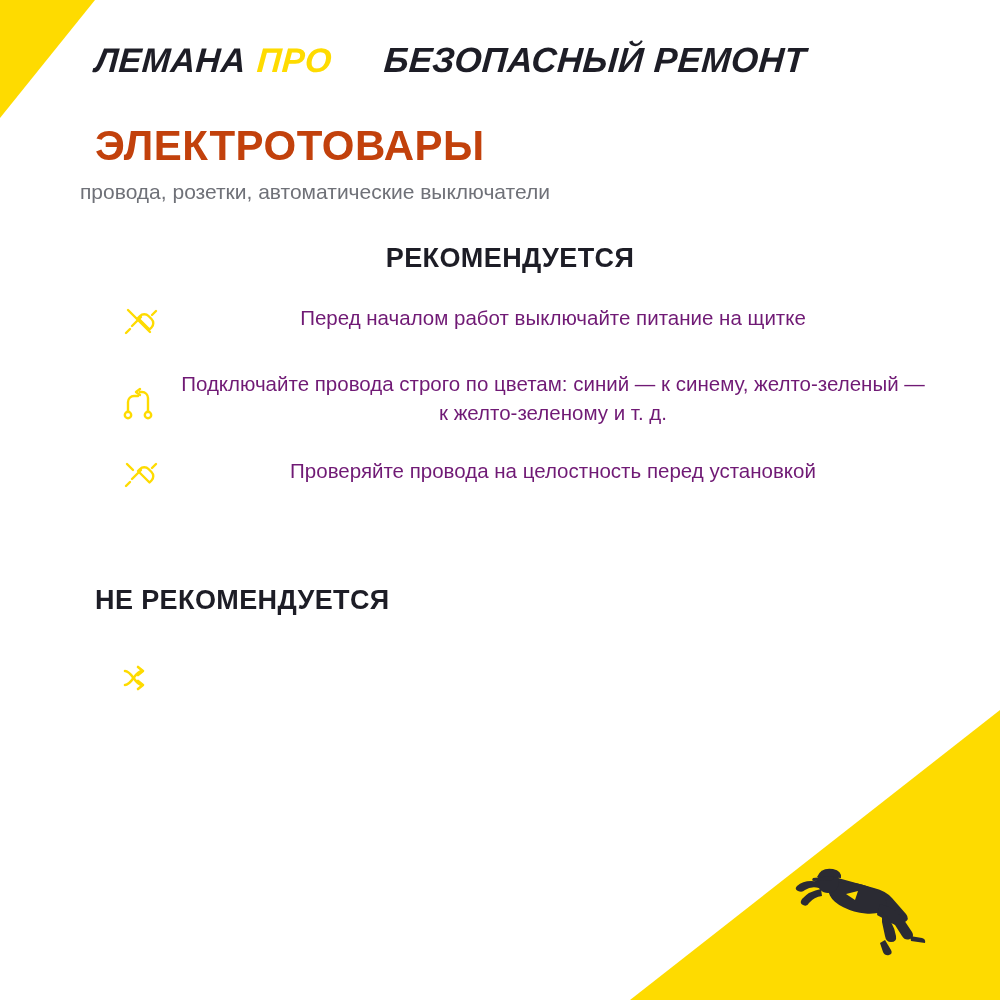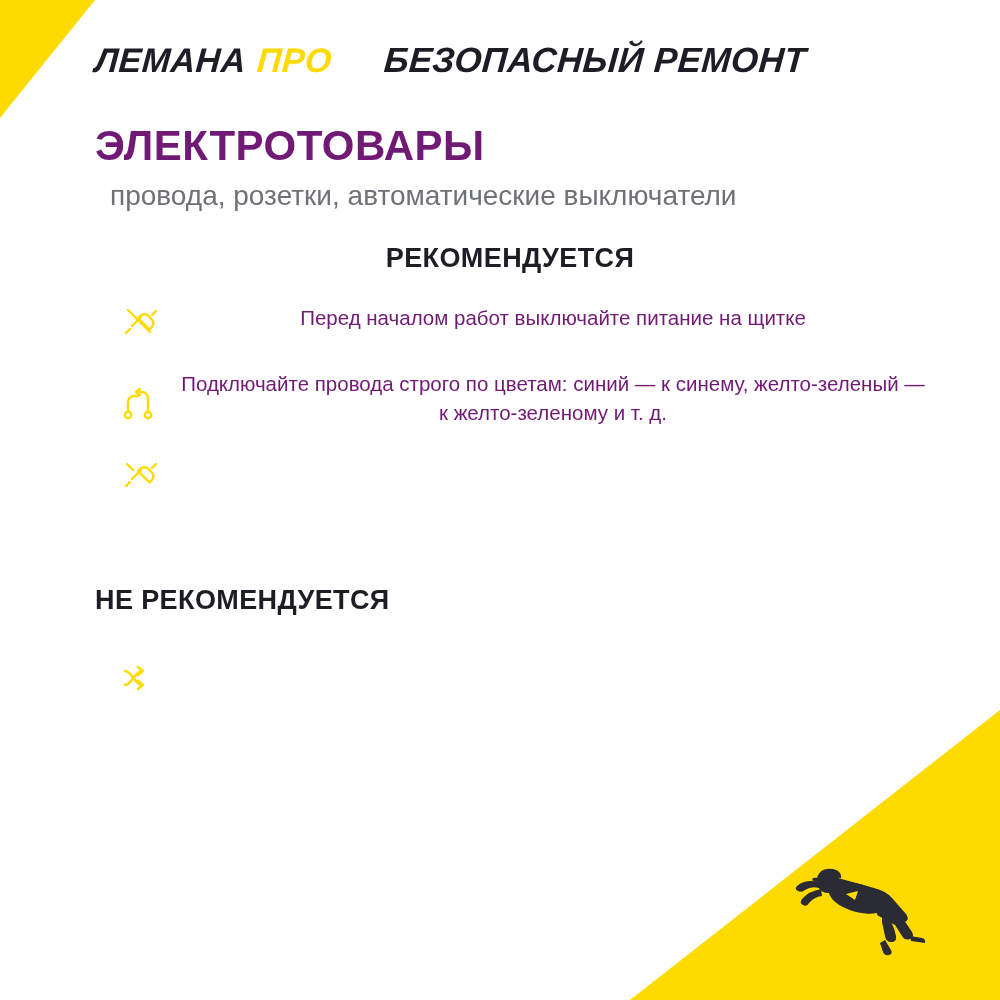--- a/index.html
+++ b/index.html
@@ -77,27 +77,27 @@
   }
 
   
   .page-title {
     position: absolute;
     left: 95px;
     top: 122px;
     font-size: 42px;
     font-weight: bold;
     letter-spacing: 0.5px;
-    color: #701a75;
+    color: #c2410c;
   }
   .page-subtitle {
     position: absolute;
-    left: 110px;
+    left: 80px;
     top: 180px;
-    font-size: 28px;
+    font-size: 21px;
     color: #6f7178;
   }
 
   
   .section {
     position: absolute;
     left: 95px;
     width: 830px;
   }
   .section-recommended { top: 243px; text-align: center; }
@@ -200,20 +200,21 @@
     <div class="item tight">
       <span class="item-icon">
         <svg width="48" height="48" viewBox="0 0 48 48" fill="none" stroke="#FEDB00" stroke-width="2.4" stroke-linecap="round" stroke-linejoin="round">
           <path d="M18 30 L27 21"></path>
           <path d="M26 20 a6 6 0 0 1 8.5 0 l3 3 a6 6 0 0 1 0 8.5 l-2 2 -11.5 -11.5 z"></path>
           <path d="M38 19 l4 -4"></path>
           <path d="M16 33 l-4 4"></path>
           <path d="M13 15 l6 6"></path>
         </svg>
       </span>
+      <span class="item-text">Проверяйте провода на целостность перед установкой</span>
     </div>
   </div>
 
   <div class="section section-not-recommended">
     <div class="section-title">НЕ РЕКОМЕНДУЕТСЯ</div>
 
     <div class="item multiline">
       <span class="item-icon">
         <svg width="48" height="48" viewBox="0 0 48 48" fill="none" stroke="#FEDB00" stroke-width="2.6" stroke-linecap="round" stroke-linejoin="round">
           <path d="M11 17 c7 0 10 14 17 14"></path>

